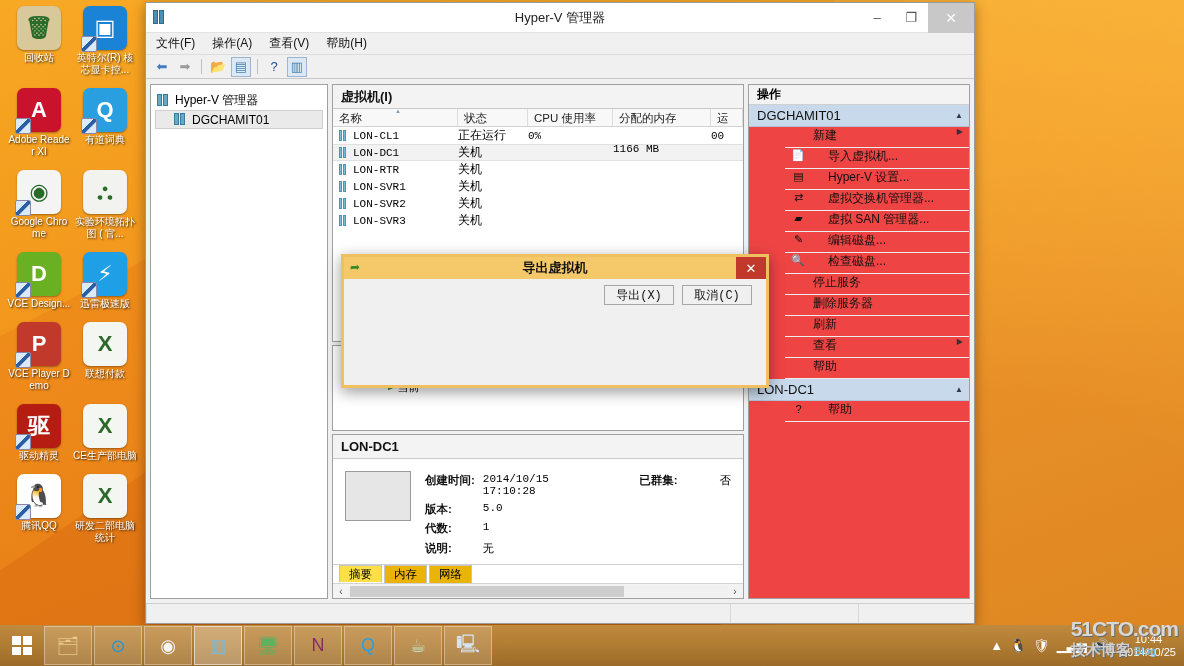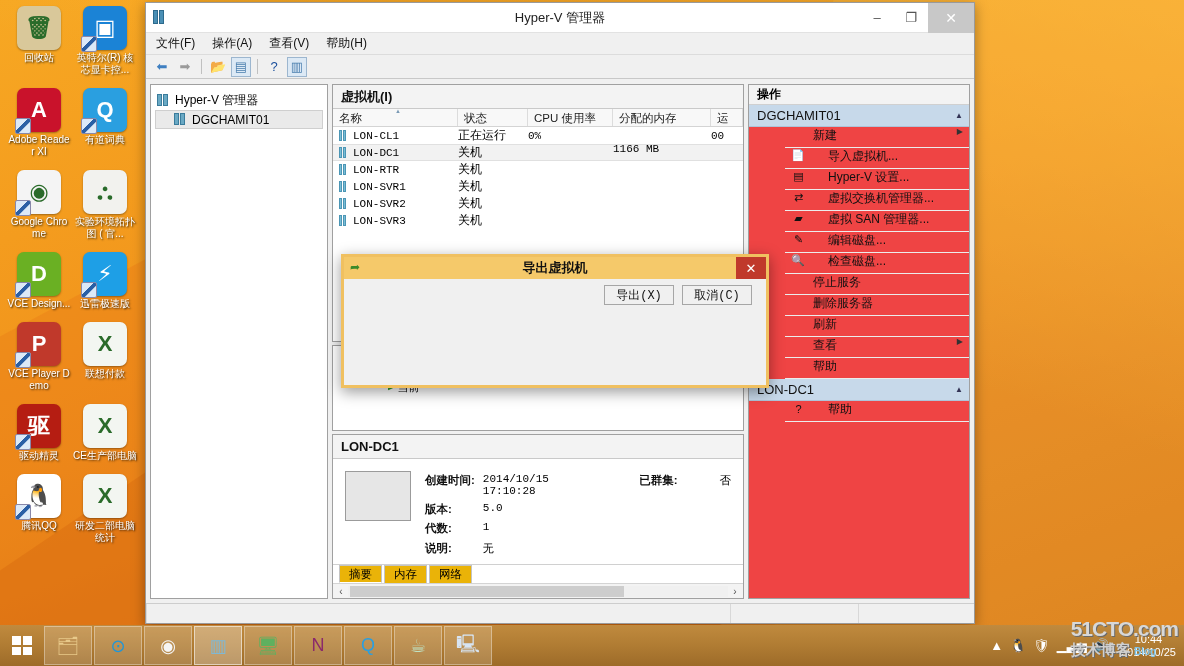--- a/index.html
+++ b/index.html
@@ -101,21 +101,21 @@
   .dbody{flex:1;display:flex;padding:12px 10px 4px 12px;gap:12px;}
   .thumb{width:66px;height:50px;background:#e6e6e6;border:1px solid #9b9b9b;flex:none;}
   .dtable{font-size:11.5px;}
   .dtable tr td{padding:0 0 2px 0;vertical-align:top;}
   .dlabel{font-weight:bold;color:#111;white-space:nowrap;padding-right:6px!important;}
   .dval{font-family:"Liberation Mono","DejaVu Sans Mono",monospace;font-size:11px;padding-right:38px!important;}
   .tabs{height:19px;display:flex;align-items:flex-end;border-top:1px solid #d0d0d0;
     padding-left:6px;background:#fff;}
   .tab{height:18px;min-width:40px;padding:1px 9px 0;font-size:11.5px;text-align:center;
     border:1px solid #c4c4c4;border-bottom:none;background:#eab308;margin-right:2px;}
-  .tab.active{background:#eab308;border-bottom:1px solid #fff;}
+  .tab.active{background:#fde047;border-bottom:1px solid #fff;}
   .hscroll{height:15px;background:#f3f3f3;border-top:1px solid #d4d4d4;display:flex;align-items:center;
     justify-content:space-between;padding:0 2px;}
   .hscroll .arr{font-size:10px;color:#555;width:12px;text-align:center;}
   .hscroll .track{flex:1;height:11px;background:#f0f0f0;margin:0 1px;position:relative;}
   .hscroll .thumbbar{position:absolute;left:2px;top:0;width:72%;height:11px;background:#cdcdcd;}
 
   
   #actions{width:222px;background:#ef4444;border:1px solid #a0a0a0;display:flex;flex-direction:column;}
   .ahdr{height:20px;background:#f3f3f3;border-bottom:1px solid #d0d0d0;display:flex;align-items:center;
     padding-left:8px;font-weight:bold;font-size:12px;}

